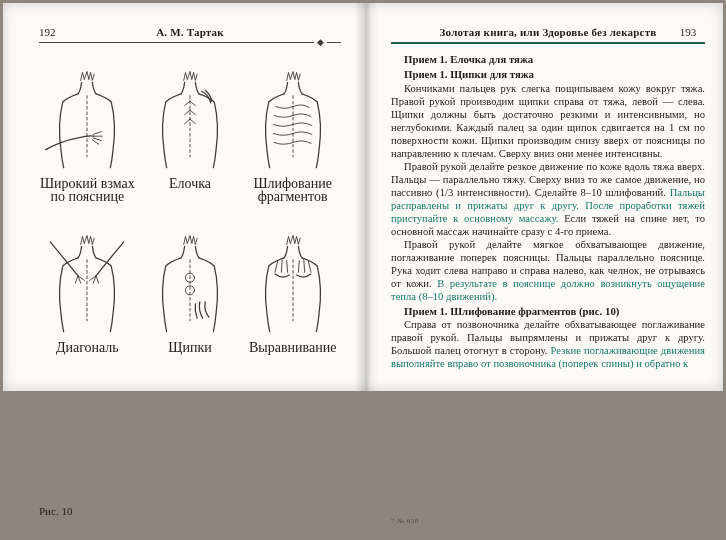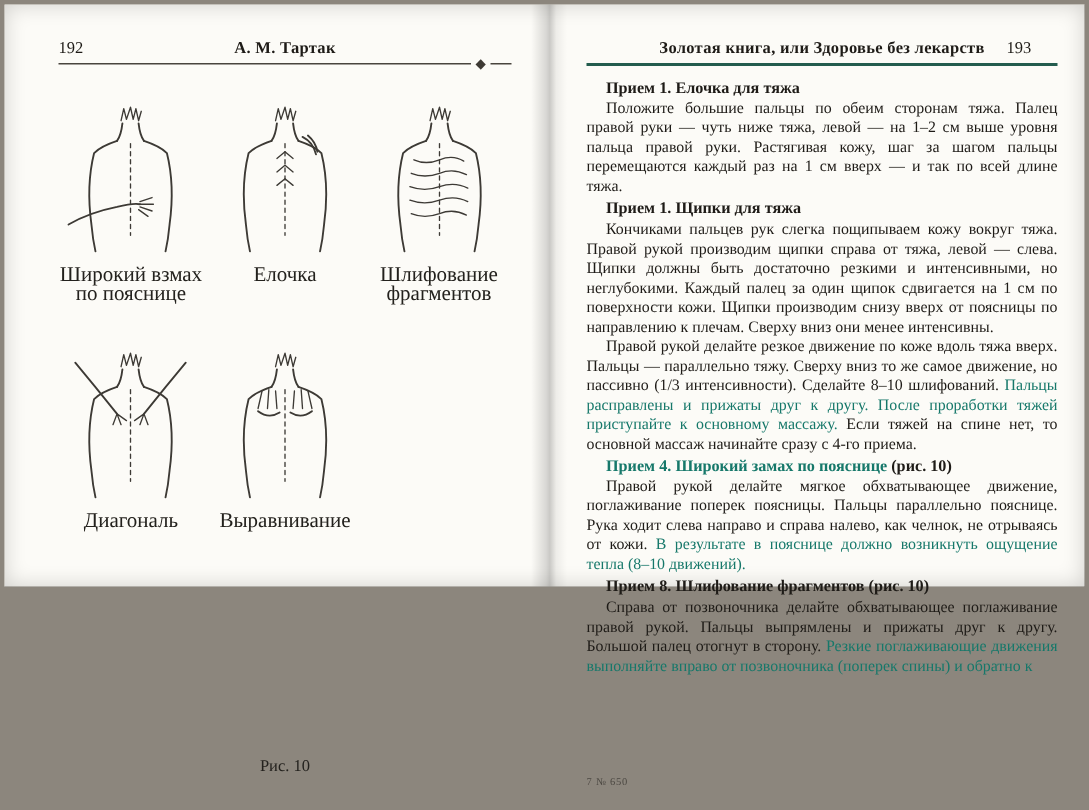--- a/index.html
+++ b/index.html
@@ -21,21 +21,21 @@
     box-shadow:inset 0 0 14px rgba(0,0,0,.18);
   }
   .gutter{
     position:absolute;left:351px;top:0;width:24px;height:100%;
     background:linear-gradient(90deg,rgba(0,0,0,0) 0%,rgba(0,0,0,.14) 42%,rgba(0,0,0,.20) 52%,rgba(0,0,0,.06) 70%,rgba(0,0,0,0) 100%);
     pointer-events:none;
   }
   
   .pg-header{display:flex;align-items:baseline;font-size:11px;line-height:14px;}
   .pg-num{width:34px;}
-  .pg-num.right{text-align:left;}
+  .pg-num.right{text-align:center;}
   .pg-title{flex:1;text-align:center;font-weight:bold;letter-spacing:.2px;}
   .rule{position:relative;margin-top:3px;height:0;border-top:1px solid #49453e;}
   .rule.accent{border-top:2px solid var(--rule);}
   .orn{
     position:absolute;right:14px;top:-7px;font-size:9px;line-height:12px;
     background:var(--page);padding:0 3px;color:#3e3a34;
   }
   
   .page-left{
     position:absolute;left:36px;top:22px;width:302px;height:496px;
@@ -45,21 +45,21 @@
     display:grid;grid-template-columns:repeat(3,1fr);
     column-gap:6px;row-gap:28px;margin-top:24px;
   }
   .fig-cell{display:flex;flex-direction:column;align-items:center;}
   .fig-cell svg{display:block;}
   .fig-caption{
     margin-top:5px;text-align:center;font-size:14px;line-height:12.6px;color:#23211d;
   }
   .fig-caption span{display:block;}
   .fig-label{
-    margin-top:auto;margin-bottom:4px;text-align:center;font-size:11px;color:#23211d;font-family:Liberation Serif, serif;
+    margin-top:auto;margin-bottom:4px;text-align:left;font-size:11px;color:#23211d;font-family:Liberation Serif, serif;
   }
   .st{fill:none;stroke:#3d3a35;stroke-width:1.4;stroke-linecap:round;stroke-linejoin:round;}
   .dash{stroke-dasharray:3 3;stroke-width:1;}
   .thin{stroke-width:1;}
   
   .page-right{
     position:absolute;left:388px;top:22px;width:314px;height:500px;
     display:flex;flex-direction:column;
   }
   .rp-text{margin-top:7px;}
@@ -149,20 +149,32 @@
           <use href="#torso"></use>
           <path class="st" d="M9,12 Q24,30 40,50 M91,12 Q76,30 60,50"></path>
           <path class="st thin" d="M40,50 l7,5 M40,50 l3,8 M40,50 l-3,8 M60,50 l-7,5 M60,50 l-3,8 M60,50 l3,8"></path>
         </svg>
         <div class="fig-caption">
           <span>Диагональ</span>
           <span></span>
         </div>
       </div>
 
+      <div class="fig-cell">
+        <svg width="92" height="106" viewBox="0 0 100 118">
+          <use href="#torso"></use>
+          <circle class="st thin" cx="50" cy="52" r="5"></circle>
+          <circle class="st thin" cx="50" cy="66" r="5"></circle>
+          <path class="st" d="M71,96 q-6,-8 -4,-17 M64,97 q-5,-9 -3,-18 M58,97 q-3,-8 -2,-16"></path>
+        </svg>
+        <div class="fig-caption">
+          <span>Щипки</span>
+          <span></span>
+        </div>
+      </div>
 
       <div class="fig-cell">
         <svg width="92" height="106" viewBox="0 0 100 118">
           <use href="#torso"></use>
           <path class="st thin" d="M33,33 l-3,13 M38,32 l-1,14 M43,33 l1,13"></path>
           <path class="st" d="M30,48 q8,6 16,1"></path>
           <path class="st thin" d="M67,33 l3,13 M62,32 l1,14 M57,33 l-1,13"></path>
           <path class="st" d="M70,48 q-8,6 -16,1"></path>
         </svg>
         <div class="fig-caption">
@@ -183,39 +195,37 @@
         <span class="pg-title">Золотая  книга, или Здоровье без лекарств</span>
         <span class="pg-num right">193</span>
       </div>
       <div class="rule accent"></div>
     </div>
 
     <div class="rp-text">
 
       <section>
         <h3><span>Прием 1. Елочка для тяжа</span><span></span></h3>
-        <p><span>Положите большие пальцы по обеим сторонам тяжа. Палец правой руки — чуть ниже тяжа, левой — на 1–2 см выше уровня пальца правой руки. Растягивая кожу, шаг за шагом пальцы перемещаются каждый раз на 1 см вверх — и так по всей длине тяжа.</span></p>
       </section>
 
       <section>
         <h3><span>Прием 1. Щипки для тяжа</span><span></span></h3>
         <p><span>Кончиками пальцев рук слегка пощипываем кожу вокруг тяжа. Правой рукой производим щипки справа от тяжа, левой — слева. Щипки должны быть достаточно резкими и интенсивными, но неглубокими. Каждый палец за один щипок сдвигается на 1 см по поверхности кожи. Щипки производим снизу вверх от поясницы по направлению к плечам. Сверху вниз они менее интенсивны.</span></p>
       </section>
 
       <section>
         <p><span>Правой рукой делайте резкое движение по коже вдоль тяжа вверх. Пальцы — параллельно тяжу. Сверху вниз то же самое движение, но пассивно (1/3 интенсивности). Сделайте 8–10 шлифований. </span><span class="seg-accent">Пальцы расправлены и прижаты друг к другу. После проработки тяжей приступайте к основному массажу. </span><span>Если тяжей на спине нет, то основной массаж начинайте сразу с 4-го приема.</span></p>
       </section>
 
       <section>
-        <h3><span class="h-accent">Прием 4. Широкий замах по пояснице</span><span> (рис. 10)</span></h3>
         <p><span>Правой рукой делайте мягкое обхватывающее движение, поглаживание поперек поясницы. Пальцы параллельно пояснице. Рука ходит слева направо и справа налево, как челнок, не отрываясь от кожи. </span><span class="seg-accent">В результате в пояснице должно возникнуть ощущение тепла (8–10 движений).</span></p>
       </section>
 
       <section>
-        <h3><span>Прием 8. Шлифование фрагментов</span><span> (рис. 10)</span></h3>
+        <h3><span>Прием 1. Шлифование фрагментов</span><span> (рис. 10)</span></h3>
         <p><span>Справа от позвоночника делайте обхватывающее поглаживание правой рукой. Пальцы выпрямлены и прижаты друг к другу. Большой палец отогнут в сторону. </span><span class="seg-accent">Резкие поглаживающие движения выполняйте вправо от позвоночника (поперек спины) и обратно к</span></p>
       </section>
 
     </div>
 
     <div class="press-mark">7 № 650</div>
   </div>
 
   <div class="gutter"></div>
 </div>

